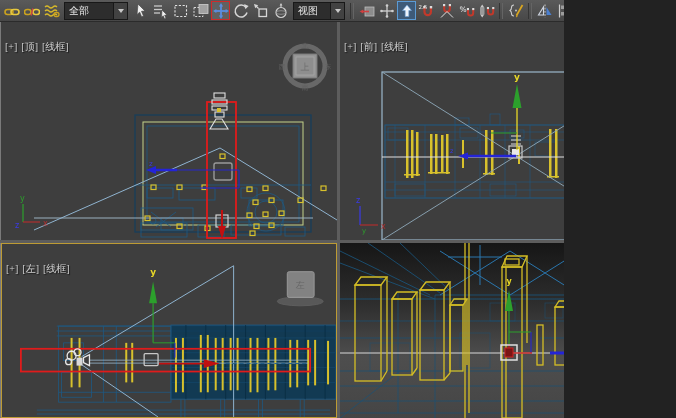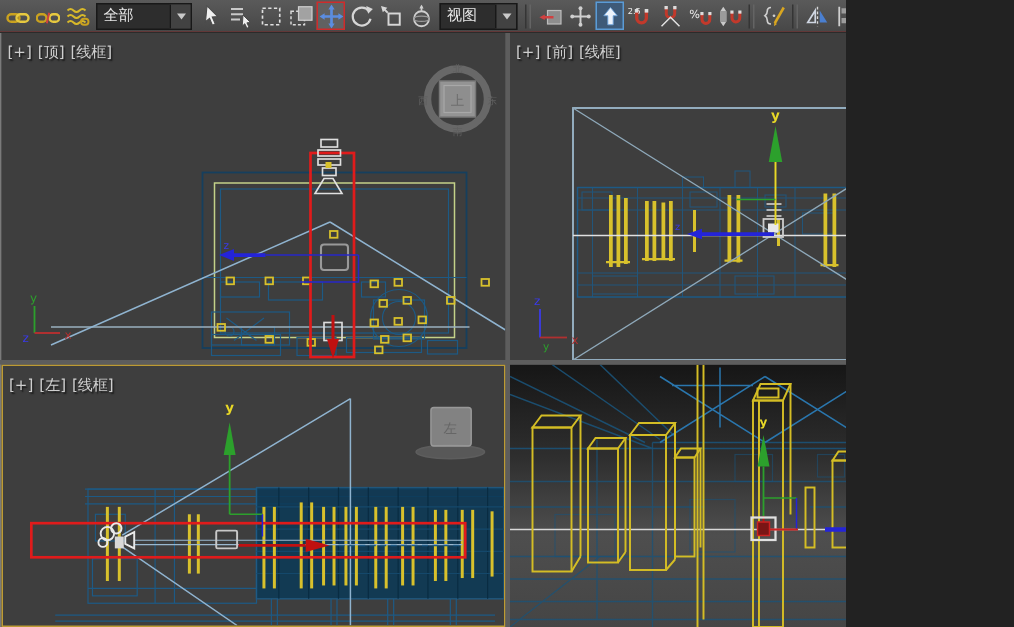--- a/index.html
+++ b/index.html
@@ -1,17 +1,17 @@
 <!DOCTYPE html>
 <html><head>
 <meta charset="utf-8">
 <style>
   html,body{margin:0;padding:0;background:#222;}
   #stage{position:relative;width:564px;height:418px;overflow:hidden;
-         background:#ef4444;font-family:"DejaVu Sans","Liberation Sans",sans-serif;
+         background:#8b5cf6;font-family:"DejaVu Sans","Liberation Sans",sans-serif;
          -webkit-font-smoothing:antialiased;}
   
   .toolbar{position:absolute;left:0;top:0;width:676px;height:22px;
            background:linear-gradient(#5a5a5a,#474747);
            border-bottom:1px solid #2b2b2b;box-sizing:border-box;
            display:flex;align-items:center;padding-left:2px;gap:1px;overflow:hidden;}
   .tbtn{flex:0 0 auto;width:19px;height:19px;display:flex;align-items:center;justify-content:center;
         background:transparent;border:1px solid transparent;padding:0;box-sizing:border-box;}
   .tbtn svg{display:block;}
   .tbtn.active-red{background:#616161;border:1px solid #cf2b2b;}
@@ -29,22 +29,22 @@
   .viewarea{position:absolute;left:0;top:22px;width:676px;height:396px;background:#585858;}
   .edge-left{position:absolute;left:0;top:0;width:1px;height:396px;background:#7a7a7a;}
   .vp{position:absolute;background:#3e3e3e;overflow:hidden;}
   .vp svg.scene{position:absolute;left:0;top:0;}
   #vp-tl{left:1px;top:0;width:336px;height:218px;}
   #vp-tr{left:340px;top:0;width:336px;height:218px;}
   #vp-bl{left:1px;top:221px;width:336px;height:175px;box-sizing:border-box;border:1px solid #bd9b34;}
   #vp-br{left:340px;top:221px;width:336px;height:175px;}
   .vsplit{position:absolute;left:337px;top:0;width:3px;height:396px;background:#5d5d5d;}
   .hsplit{position:absolute;left:0;top:218px;width:676px;height:3px;background:#5d5d5d;}
-  .vplabel{position:absolute;left:4px;top:6px;font-size:10px;color:#cfcfcf;
-           text-shadow:1px 1px 1px #1a1a1a;white-space:nowrap;z-index:3;}
+  .vplabel{position:absolute;left:4px;top:18px;font-size:10px;color:#cfcfcf;
+           text-shadow:1px 1px 1px #1a1a1a;white-space:nowrap;z-index:3;font-family:Liberation Serif, serif;}
   .vplabel span{margin-right:4px;cursor:default;}
   svg text{font-family:"DejaVu Sans","Liberation Sans",sans-serif;}
 </style>
 </head>
 <body>
 
 <div id="stage">
 
   <div class="toolbar">
 

